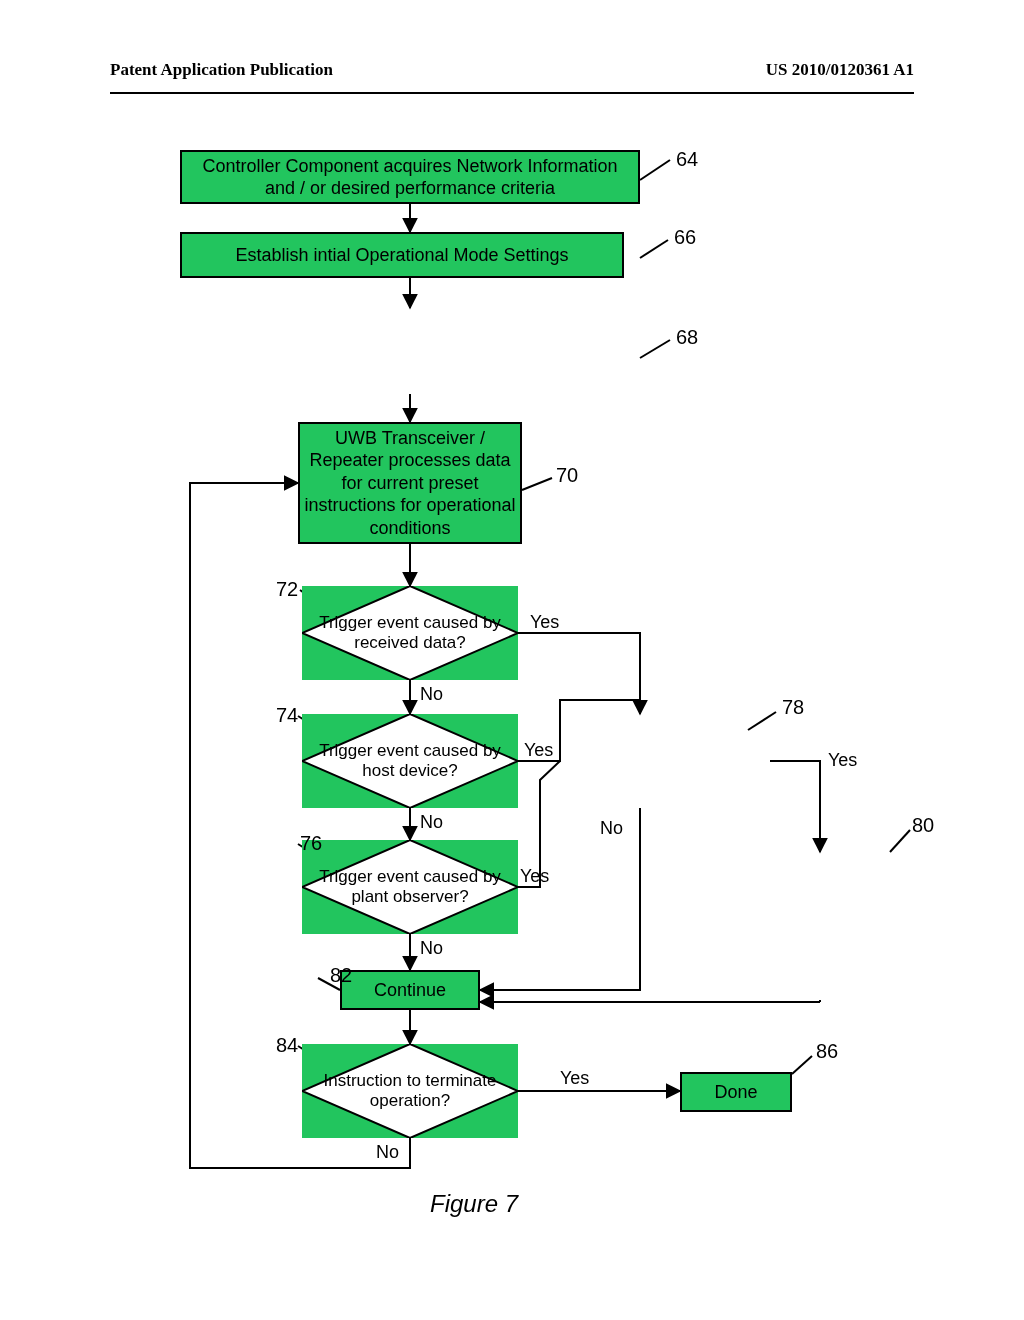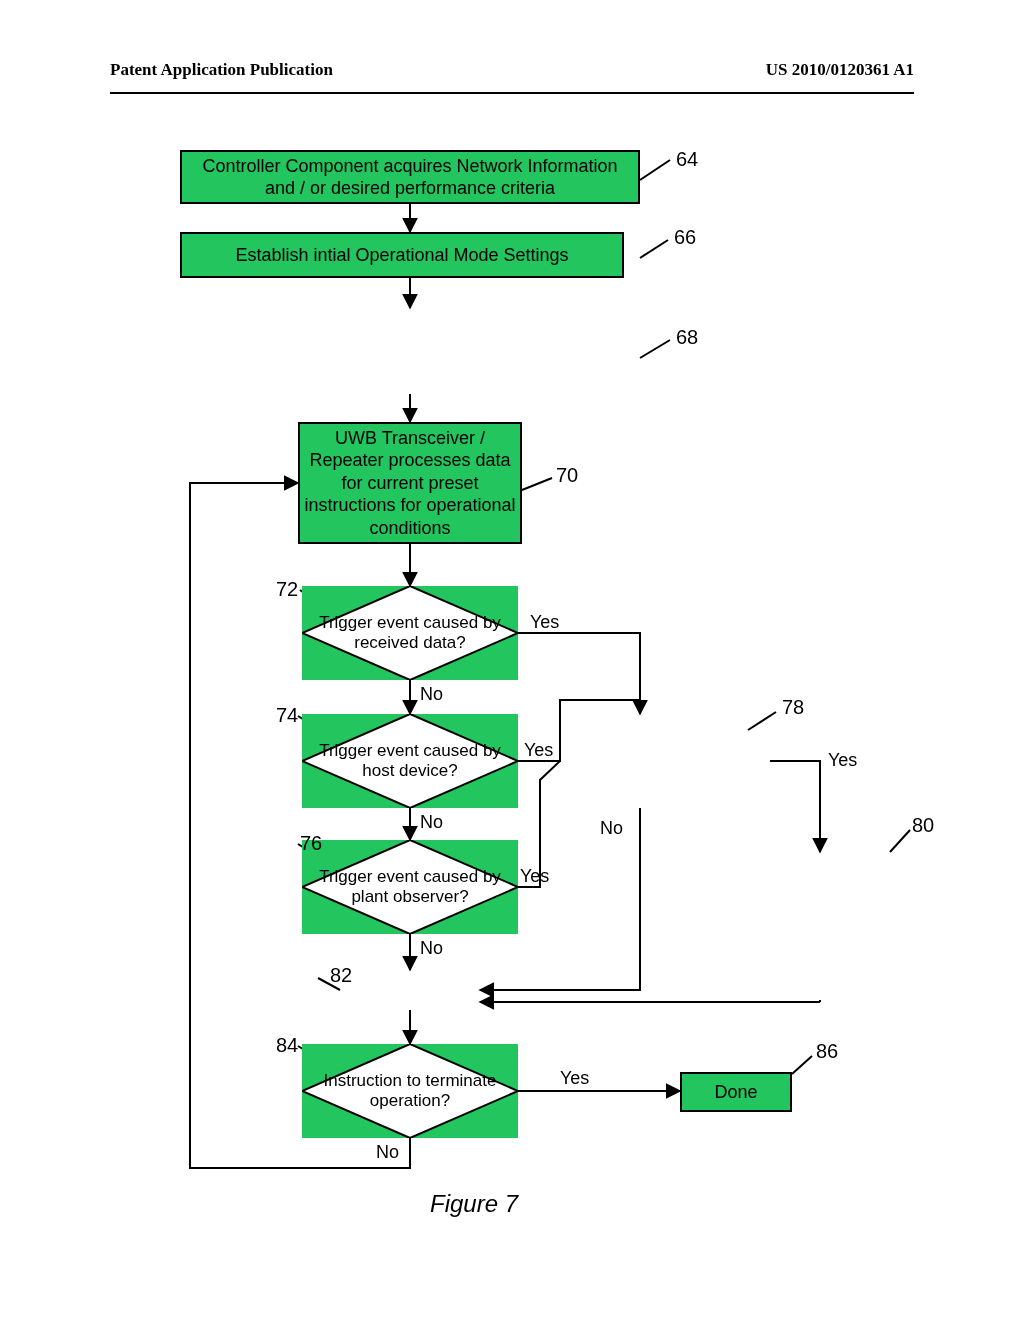--- a/index.html
+++ b/index.html
@@ -196,20 +196,23 @@
 <div class="ref" style="left:260px; top:832px;margin-left:40px;">76</div>
 <div class="edge-label" style="left:520px; top:866px;">Yes</div>
 <div class="edge-label" style="left:420px; top:938px;">No</div>
 
 <div class="ref" style="left:782px; top:696px;">78</div>
 <div class="edge-label" style="left:828px; top:750px;">Yes</div>
 <div class="edge-label" style="left:600px; top:818px;">No</div>
 
 <div class="ref" style="left:912px; top:814px;">80</div>
 
+<div class="box" style="left:340px; top:970px; width:140px; height:40px;">
+  <span>Continue</span>
+</div>
 <div class="ref" style="left:298px; top:964px;margin-left:32px;">82</div>
 
 <div class="diamond" style="left:302px; top:1044px; width:216px; height:94px;">
   <svg width="216" height="94">
         <polygon points="108,0 216,47 108,94 0,47" fill="#fff" stroke="#000" stroke-width="2"></polygon>
       </svg>
   <div class="diamond-label">
         <span>Instruction to terminate operation?</span>
       </div>
 </div>

